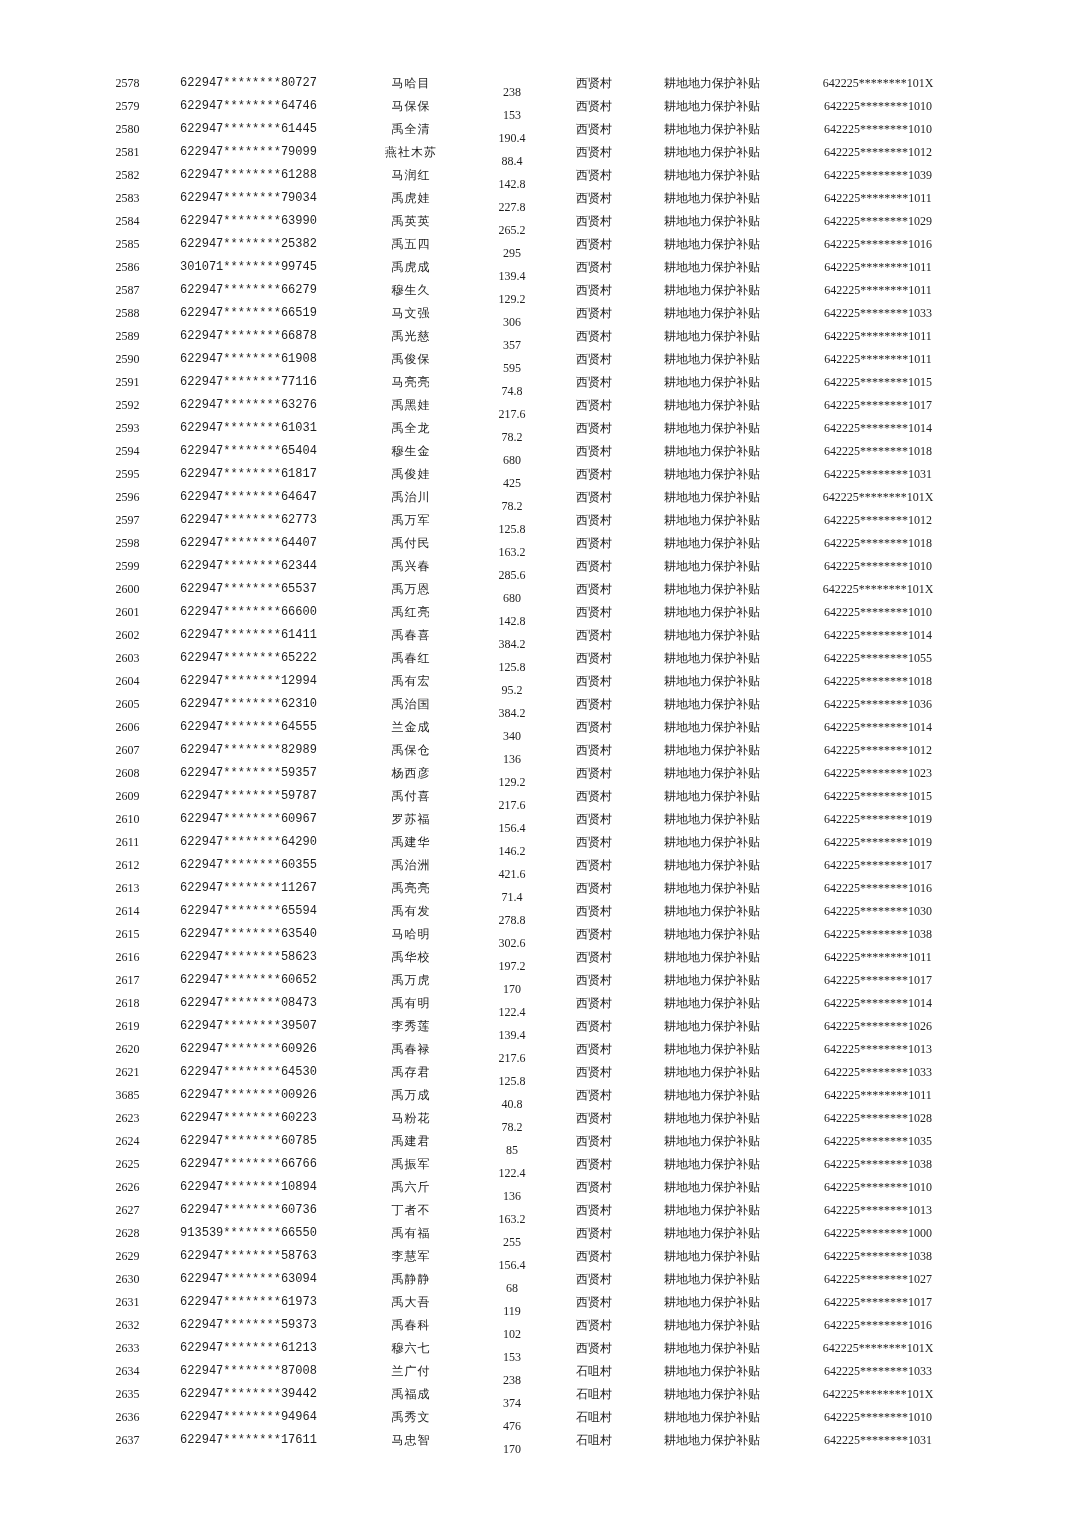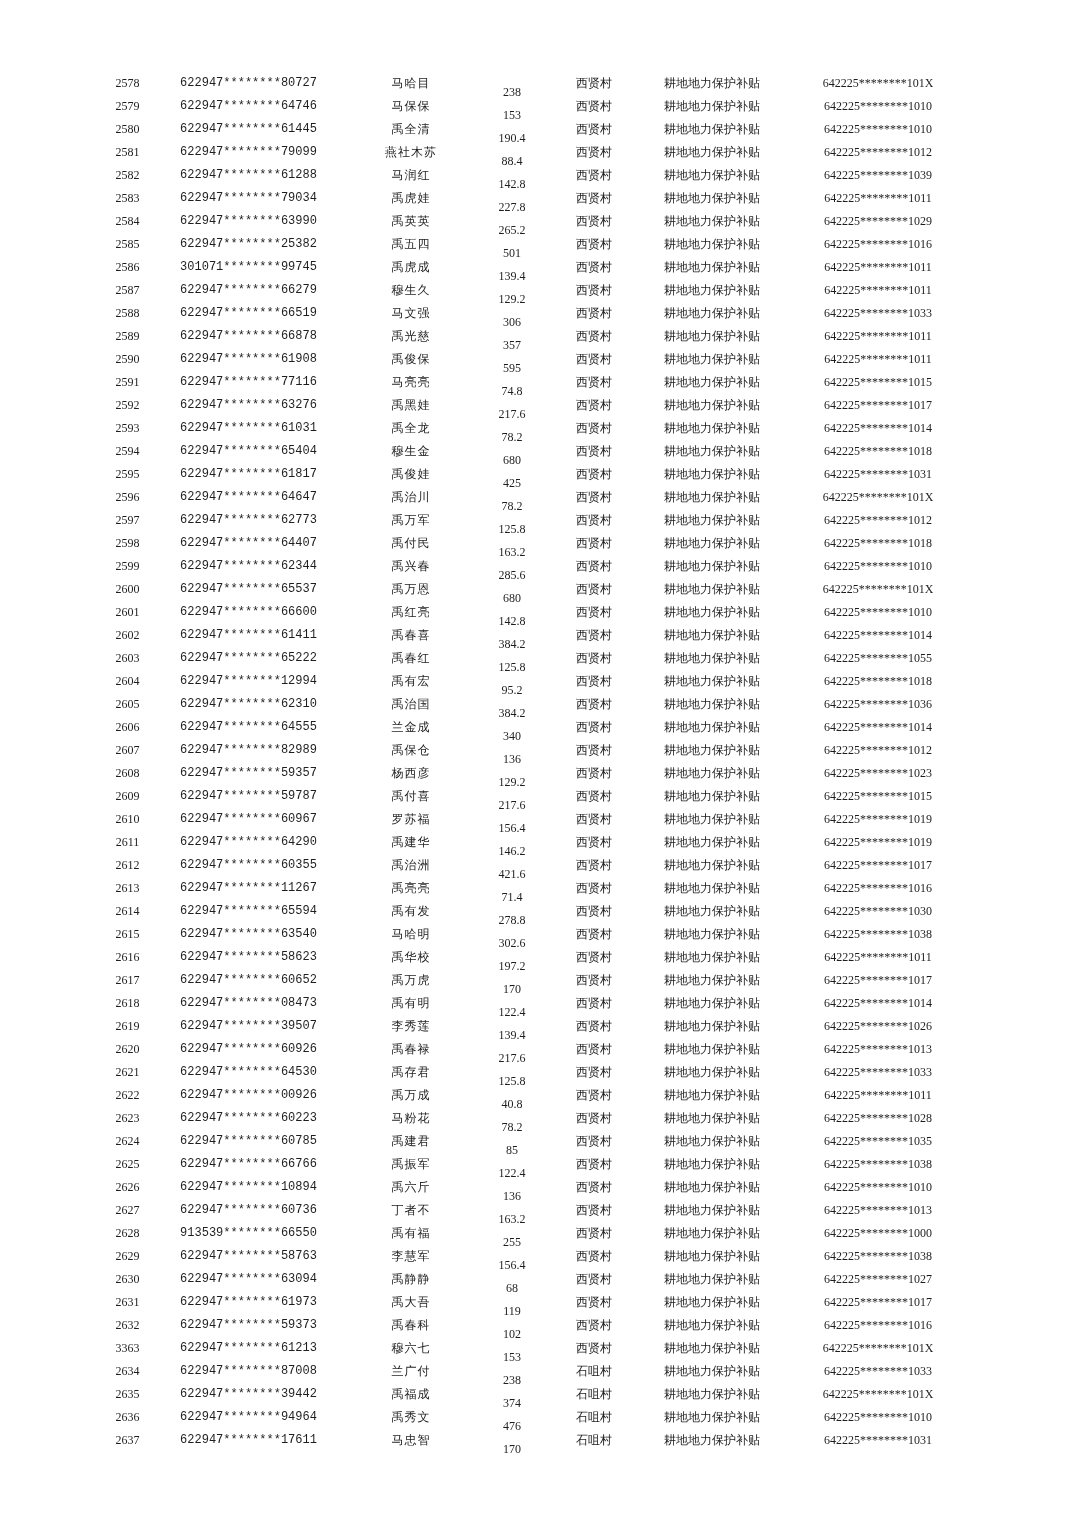--- a/index.html
+++ b/index.html
@@ -113,21 +113,21 @@
     <span class="c c-amt">265.2</span>
     <span class="c c-vil">西贤村</span>
     <span class="c c-type">耕地地力保护补贴</span>
     <span class="c c-id2">642225********1029</span>
   </div>
 
   <div class="row">
     <span class="c c-no">2585</span>
     <span class="c c-id1">622947********25382</span>
     <span class="c c-name">禹五四</span>
-    <span class="c c-amt">501</span>
+    <span class="c c-amt">295</span>
     <span class="c c-vil">西贤村</span>
     <span class="c c-type">耕地地力保护补贴</span>
     <span class="c c-id2">642225********1016</span>
   </div>
 
   <div class="row">
     <span class="c c-no">2586</span>
     <span class="c c-id1">301071********99745</span>
     <span class="c c-name">禹虎成</span>
     <span class="c c-amt">139.4</span>
@@ -480,21 +480,21 @@
     <span class="c c-no">2621</span>
     <span class="c c-id1">622947********64530</span>
     <span class="c c-name">禹存君</span>
     <span class="c c-amt">125.8</span>
     <span class="c c-vil">西贤村</span>
     <span class="c c-type">耕地地力保护补贴</span>
     <span class="c c-id2">642225********1033</span>
   </div>
 
   <div class="row">
-    <span class="c c-no">2622</span>
+    <span class="c c-no">3685</span>
     <span class="c c-id1">622947********00926</span>
     <span class="c c-name">禹万成</span>
     <span class="c c-amt">40.8</span>
     <span class="c c-vil">西贤村</span>
     <span class="c c-type">耕地地力保护补贴</span>
     <span class="c c-id2">642225********1011</span>
   </div>
 
   <div class="row">
     <span class="c c-no">2623</span>
@@ -590,21 +590,21 @@
     <span class="c c-no">2632</span>
     <span class="c c-id1">622947********59373</span>
     <span class="c c-name">禹春科</span>
     <span class="c c-amt">102</span>
     <span class="c c-vil">西贤村</span>
     <span class="c c-type">耕地地力保护补贴</span>
     <span class="c c-id2">642225********1016</span>
   </div>
 
   <div class="row">
-    <span class="c c-no">3363</span>
+    <span class="c c-no">2633</span>
     <span class="c c-id1">622947********61213</span>
     <span class="c c-name">穆六七</span>
     <span class="c c-amt">153</span>
     <span class="c c-vil">西贤村</span>
     <span class="c c-type">耕地地力保护补贴</span>
     <span class="c c-id2">642225********101X</span>
   </div>
 
   <div class="row">
     <span class="c c-no">2634</span>

